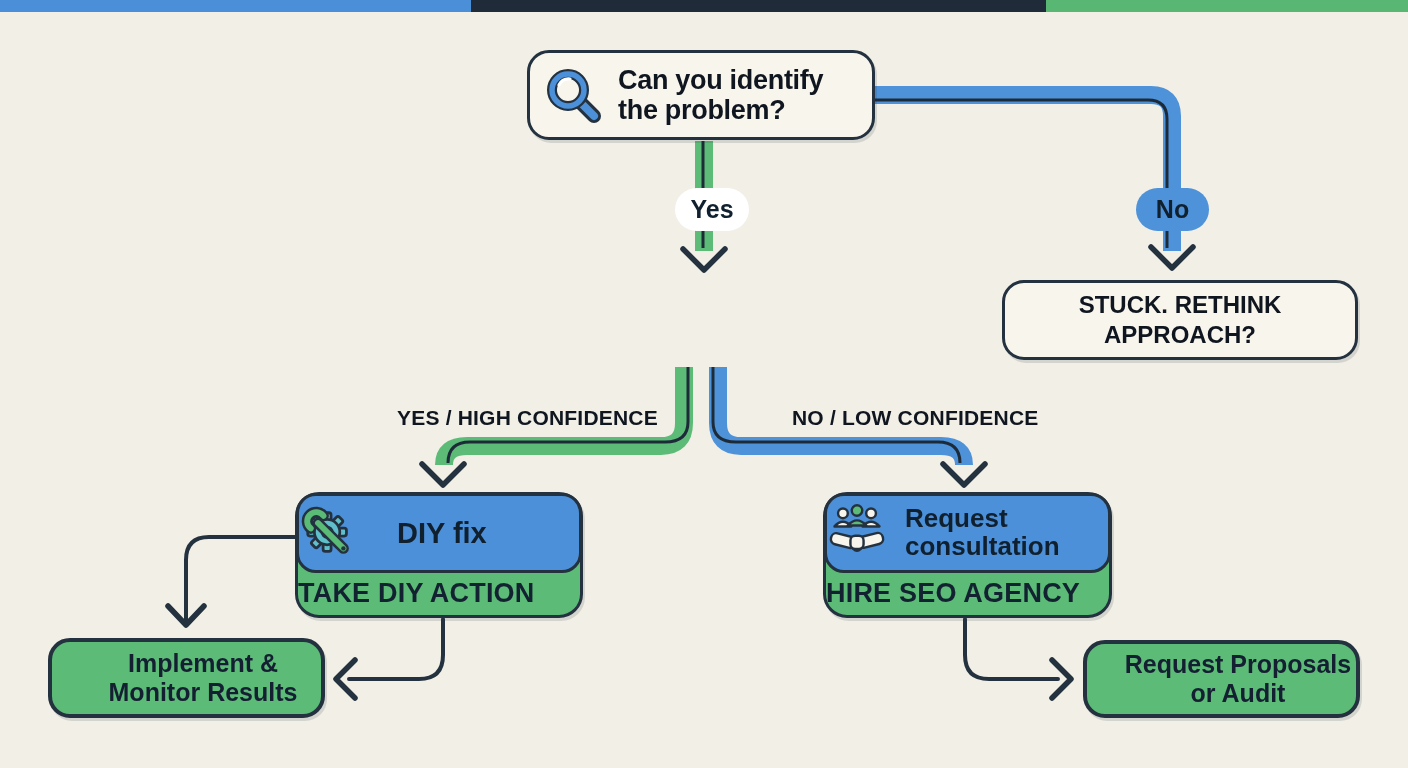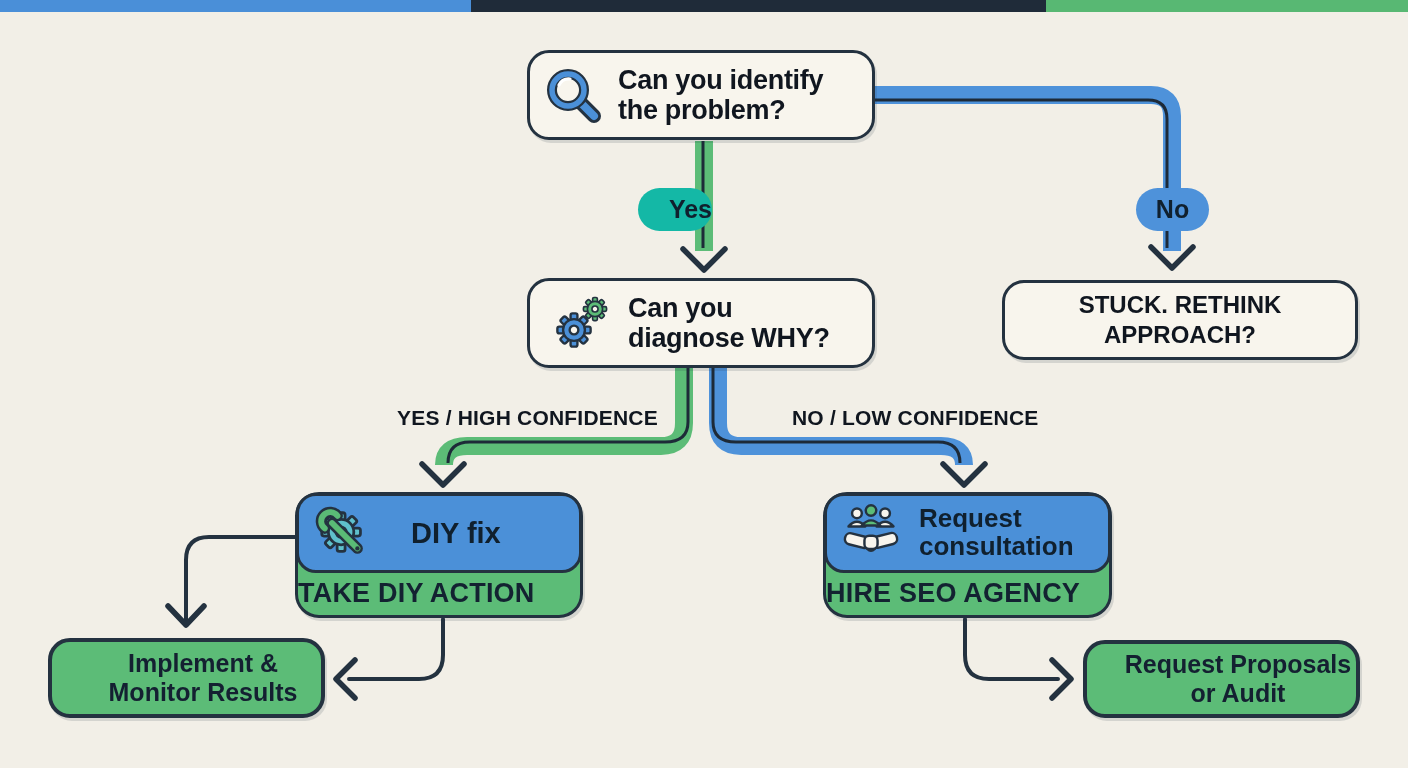--- a/index.html
+++ b/index.html
@@ -40,21 +40,21 @@
               text-align:center;font-size:24px;font-weight:700;line-height:1.25;}
 
   
   .action-node{
     background:#5cbc77;border:3.5px solid #243240;border-radius:24px;
     box-shadow:2px 3px 0 rgba(36,50,64,0.14);
   }
   .action-node .blue-part{
     position:absolute;left:-2px;right:-2px;top:-2px;height:80px;box-sizing:border-box;
     background:#4b90d8;border:3px solid #243240;border-radius:20px;
-    display:flex;align-items:center;padding-left:14px;gap:12px;
+    display:flex;align-items:center;padding-left:0;gap:12px;
   }
   .action-node .strip{
     position:absolute;left:0;right:0;bottom:0;height:44px;
     display:flex;align-items:center;justify-content:flex-start;
     font-size:27px;font-weight:700;color:#132231;letter-spacing:0.2px;
   }
   .node-diy{left:295px;top:492px;width:288px;height:126px;}
   .node-diy .title{font-size:29px;font-weight:700;color:#10202e;margin-left:28px;}
   .node-agency{left:823px;top:492px;width:289px;height:126px;}
   .node-agency .title{font-size:26px;font-weight:700;line-height:1.06;color:#10202e;margin-left:6px;}
@@ -68,21 +68,21 @@
     padding-left:33px;
   }
   .node-implement{left:48px;top:638px;width:277px;height:80px;}
   .node-request{left:1083px;top:640px;width:277px;height:78px;}
 
   
   .pill{
     position:absolute;z-index:3;display:flex;align-items:center;justify-content:center;
     border-radius:22px;font-size:25px;font-weight:700;color:#10202e;
   }
-  .pill-yes{left:638px;top:188px;width:74px;height:43px;background:#14b8a6;justify-content:flex-end;}
+  .pill-yes{left:675px;top:188px;width:74px;height:43px;background:#ffffff;}
   .pill-no {left:1136px;top:188px;width:73px;height:43px;background:#4e92da;}
   .branch-label{position:absolute;z-index:3;font-size:21px;font-weight:700;
                 letter-spacing:0.2px;color:#10161f;white-space:nowrap;}
   .label-yes-high{left:397px;top:406px;}
   .label-no-low {left:768px;top:406px;margin-left:24px;}
 </style>
 </head>
 <body>
 
 <div class="canvas">
@@ -144,30 +144,20 @@
         <line x1="39" y1="38" x2="52" y2="51" stroke="#4b90d8" stroke-width="8" stroke-linecap="round"></line>
         <circle cx="26" cy="25" r="16" fill="#f8f5ed" stroke="#243240" stroke-width="10"></circle>
         <circle cx="26" cy="25" r="16" fill="none" stroke="#4b90d8" stroke-width="5.5"></circle>
         <path d="M17,20 a11,11 0 0 1 11,-6" stroke="#ffffff" stroke-width="3.2" fill="none" stroke-linecap="round"></path>
       </svg>
     </span>
     <span class="q-text multiline">Can you identify
 the problem?</span>
   </div>
 
-  <div class="node card node-diagnose">
-    <span class="icon">
-      <svg width="66" height="66" viewBox="0 0 66 66">
-        <use href="#gear8" transform="translate(45,19) scale(0.66)" style="color:#5cbc77"></use>
-        <use href="#gear8" transform="translate(24,40) scale(0.95)" style="color:#4b90d8"></use>
-      </svg>
-    </span>
-    <span class="q-text multiline">Can you
-diagnose WHY?</span>
-  </div>
 
   <div class="node card node-stuck">
     <span class="multiline">STUCK. RETHINK
 APPROACH?</span>
   </div>
 
   <div class="node action-node node-diy">
     <div class="blue-part">
       <span class="icon">
         <svg width="58" height="58" viewBox="0 0 64 64">

